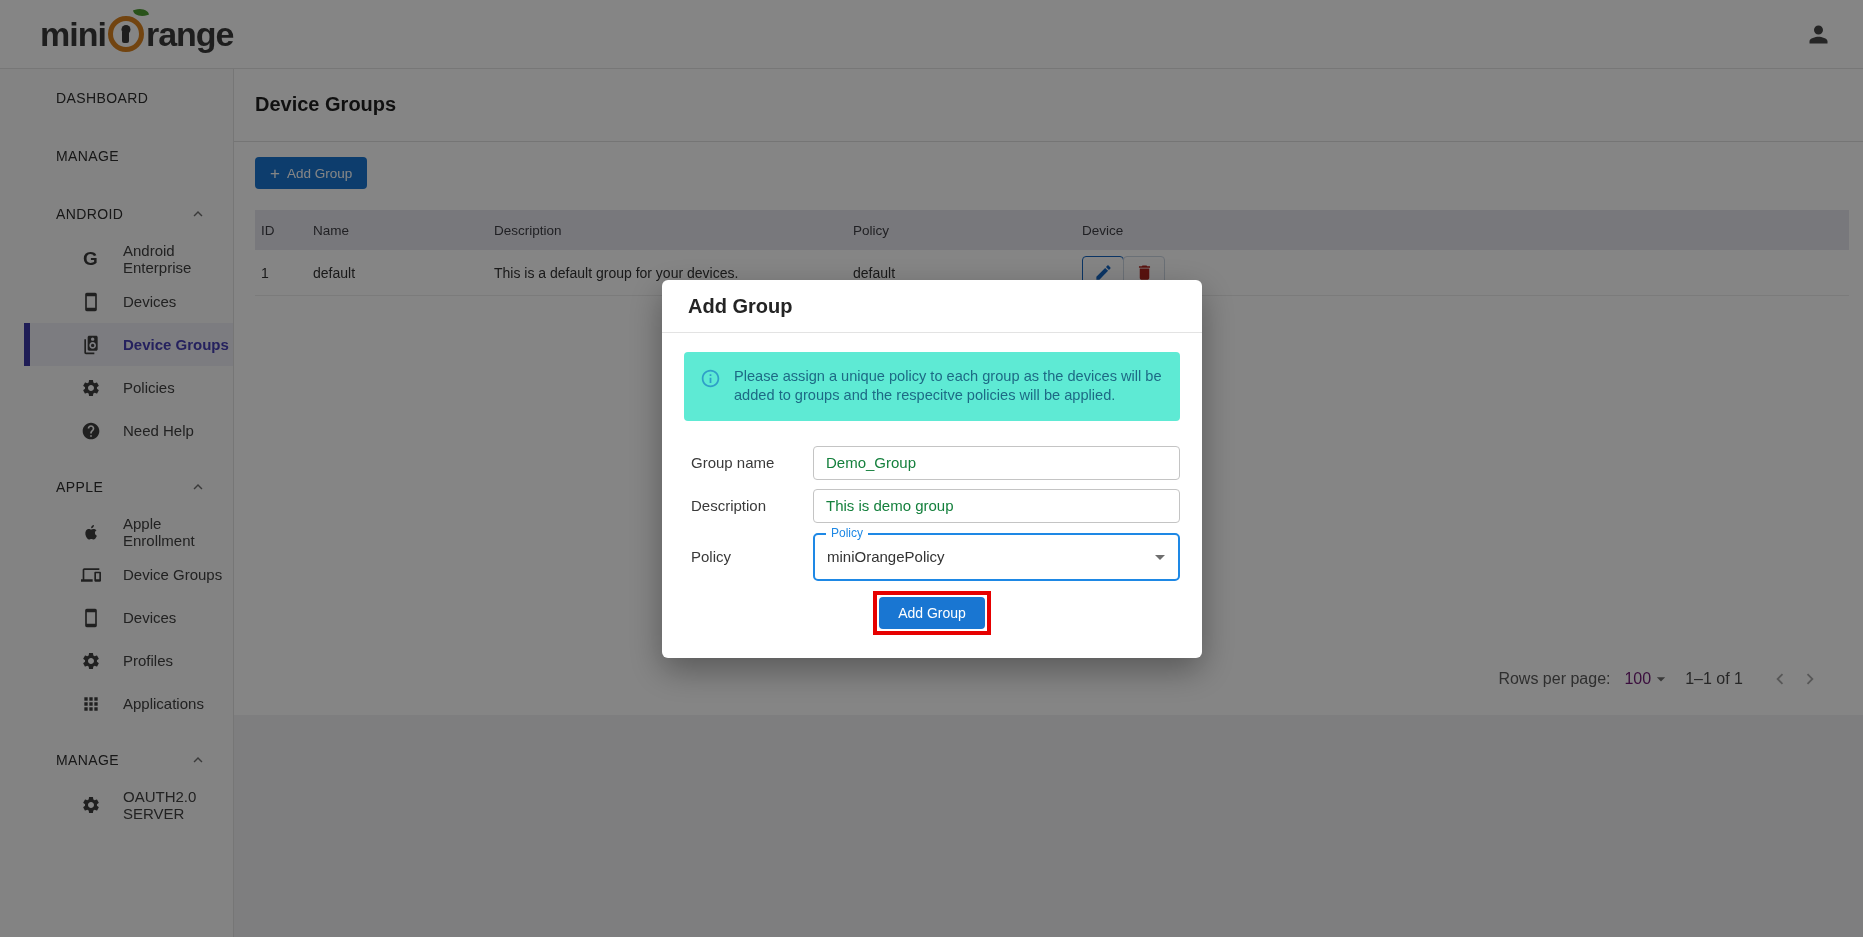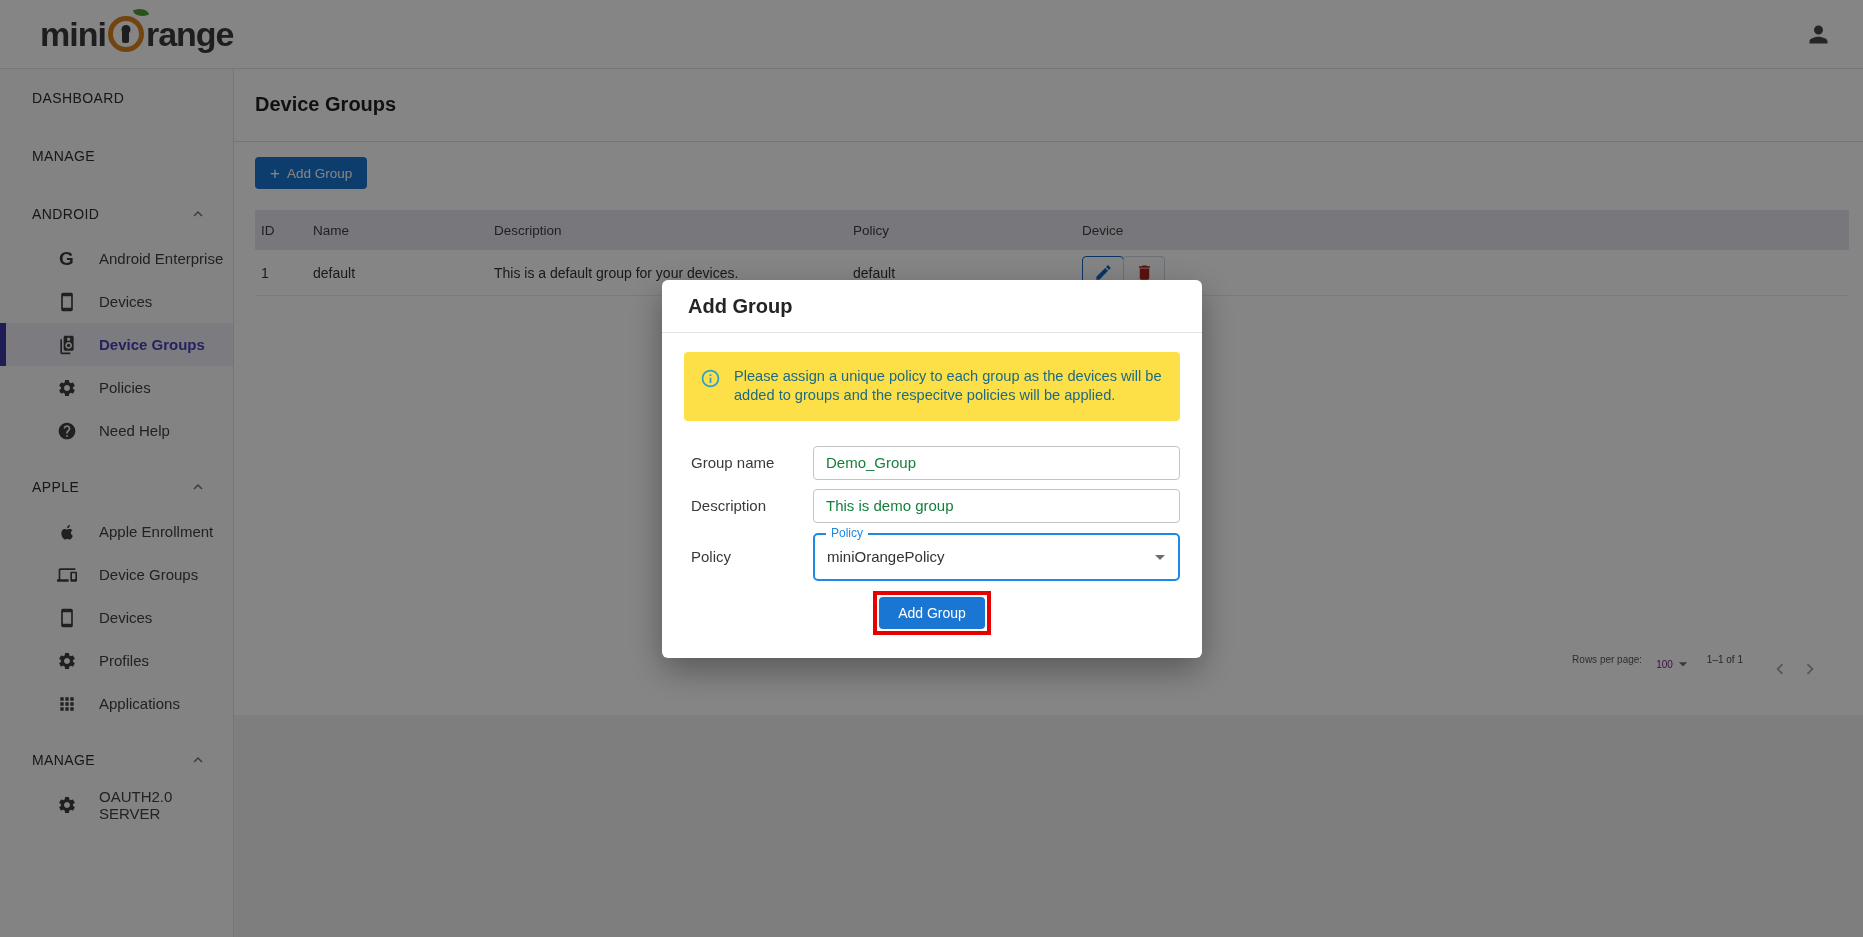--- a/index.html
+++ b/index.html
@@ -13,21 +13,21 @@
   .brand { display:flex; align-items:center; font-weight:700; font-size:34px; color:#3b3b3b; letter-spacing:-1px; }
   .logo-o { position:relative; width:36px; height:36px; margin:0 2px; }
   .logo-ring { position:absolute; inset:0; border:5px solid #da831f; border-radius:50%; }
   .logo-keyhole { position:absolute; left:50%; top:9px; width:9px; height:9px; background:#3b3b3b; border-radius:50%; transform:translateX(-50%); }
   .logo-keyhole:after { content:""; position:absolute; left:50%; top:7px; transform:translateX(-50%); width:7px; height:11px; background:#3b3b3b; border-radius:0 0 2px 2px; }
   .logo-leaf { position:absolute; right:-4px; top:-8px; width:14px; height:9px; background:#4f9e33; border-radius:0 90% 0 90%; transform:rotate(-18deg); }
   .topbar-user { width:34px; height:34px; display:flex; align-items:center; justify-content:center; cursor:pointer; }
 
   
   .sidebar { position:absolute; top:69px; left:0; width:234px; bottom:0; background:#fbfbfb;
-             border-right:1px solid #e2e2e2; padding-top:6px; z-index:1; }
+             border-right:1px solid #e2e2e2; padding-top:6px; z-index:1;padding-left:24px; }
   .section { margin-bottom:12px; }
   .section-head { height:46px; display:flex; align-items:center; justify-content:space-between;
                   padding:0 26px 0 32px; font-size:14px; color:#2e2e2e; letter-spacing:.4px; cursor:pointer; }
   .chev { width:18px; height:18px; fill:#6f6f6f; }
   .sub-item { height:43px; display:flex; align-items:center; padding-left:56px; font-size:15px; color:#414141;
               position:relative; cursor:pointer; }
   .sub-item .mi { width:21px; height:21px; margin-right:22px; fill:#3f3f3f; flex:0 0 auto; display:flex; align-items:center; justify-content:center; }
   .sub-item.selected { color:#4740b4; background:rgba(67,64,176,.07); font-weight:bold; }
   .sub-item.selected:before { content:""; position:absolute; left:0; top:0; bottom:0; width:6px; background:#3c38a6; }
   .gletter { font-weight:700; font-size:19px; color:#3a3a3a; line-height:1; }
@@ -49,37 +49,37 @@
               font-size:14px; color:#333333; border-bottom:1px solid #ececec; }
   .cell { padding-right:8px; }
   .action-btn { width:42px; height:34px; border-radius:4px; background:#fdfdfe; display:inline-flex;
                 align-items:center; justify-content:center; cursor:pointer; }
   .action-btn svg { width:19px; height:19px; }
   .edit-btn { border:1px solid #1565c0; }
   .edit-btn svg { fill:#1565c0; }
   .del-btn { border:1px solid #ccd6e2; margin-left:-1px; }
   .del-btn svg { fill:#ab231d; }
 
-  .pagination { position:absolute; right:14px; top:585px; height:50px; display:flex; align-items:flex-start;
-                font-size:10px; color:#5a5a5a; padding-right:24px; }
+  .pagination { position:absolute; right:14px; top:585px; height:50px; display:flex; align-items:center;
+                font-size:16px; color:#5a5a5a; padding-right:24px; }
   .rpp-select { display:flex; align-items:center; margin-left:14px; cursor:pointer; color:#701a75; }
   .rpp-select svg { width:20px; height:20px; fill:#6e6e6e; }
   .range-lbl { margin-left:14px; color:#4a4a4a; }
   .pg-btn { width:30px; height:30px; display:flex; align-items:center; justify-content:center; cursor:pointer; }
   .pg-btn svg { width:22px; height:22px; fill:#a8a8a8; }
   .pg-prev { margin-left:22px; }
 
   
   .backdrop { position:fixed; inset:0; background:rgba(0,0,0,.48); z-index:9; }
   .modal { position:fixed; left:662px; top:280px; width:540px; height:378px; background:#fff; border-radius:6px;
            box-shadow:0 12px 34px rgba(0,0,0,.35); z-index:10; }
   .modal-head { height:53px; display:flex; align-items:center; padding:0 26px; border-bottom:1px solid #e3e3e3; }
   .modal-title { font-size:20px; font-weight:700; color:#242424; }
   .modal-body { padding:19px 22px 0 22px; }
-  .info-box { background:#fde047; border-radius:4px; display:flex; padding:15px 16px; gap:13px; }
+  .info-box { background:#5eead4; border-radius:4px; display:flex; padding:15px 16px; gap:13px; }
   .info-box svg { width:21px; height:21px; fill:#2f9fc8; flex:0 0 auto; margin-top:1px; }
   .info-text { font-size:14.6px; line-height:1.33; color:#1d6a85; }
   .form-row { display:flex; align-items:center; margin-top:9px; }
   .form-row.first { margin-top:25px; }
   .form-label { width:129px; font-size:15px; color:#3a3a3a; padding-left:7px; flex:0 0 auto; }
   .text-input { flex:1; height:34px; border:1px solid #c4c4c4; border-radius:4px; padding:0 12px; font-size:15px;
                 color:#15803d; font-family:"Liberation Sans", sans-serif; outline:none; background:#fff; }
   .select-row { margin-top:10px; }
   .mui-select { flex:1; height:48px; border:2px solid #1e88e5; border-radius:5px; position:relative;
                 display:flex; align-items:center; padding:0 12px; font-size:15px; color:#333; cursor:pointer; }

